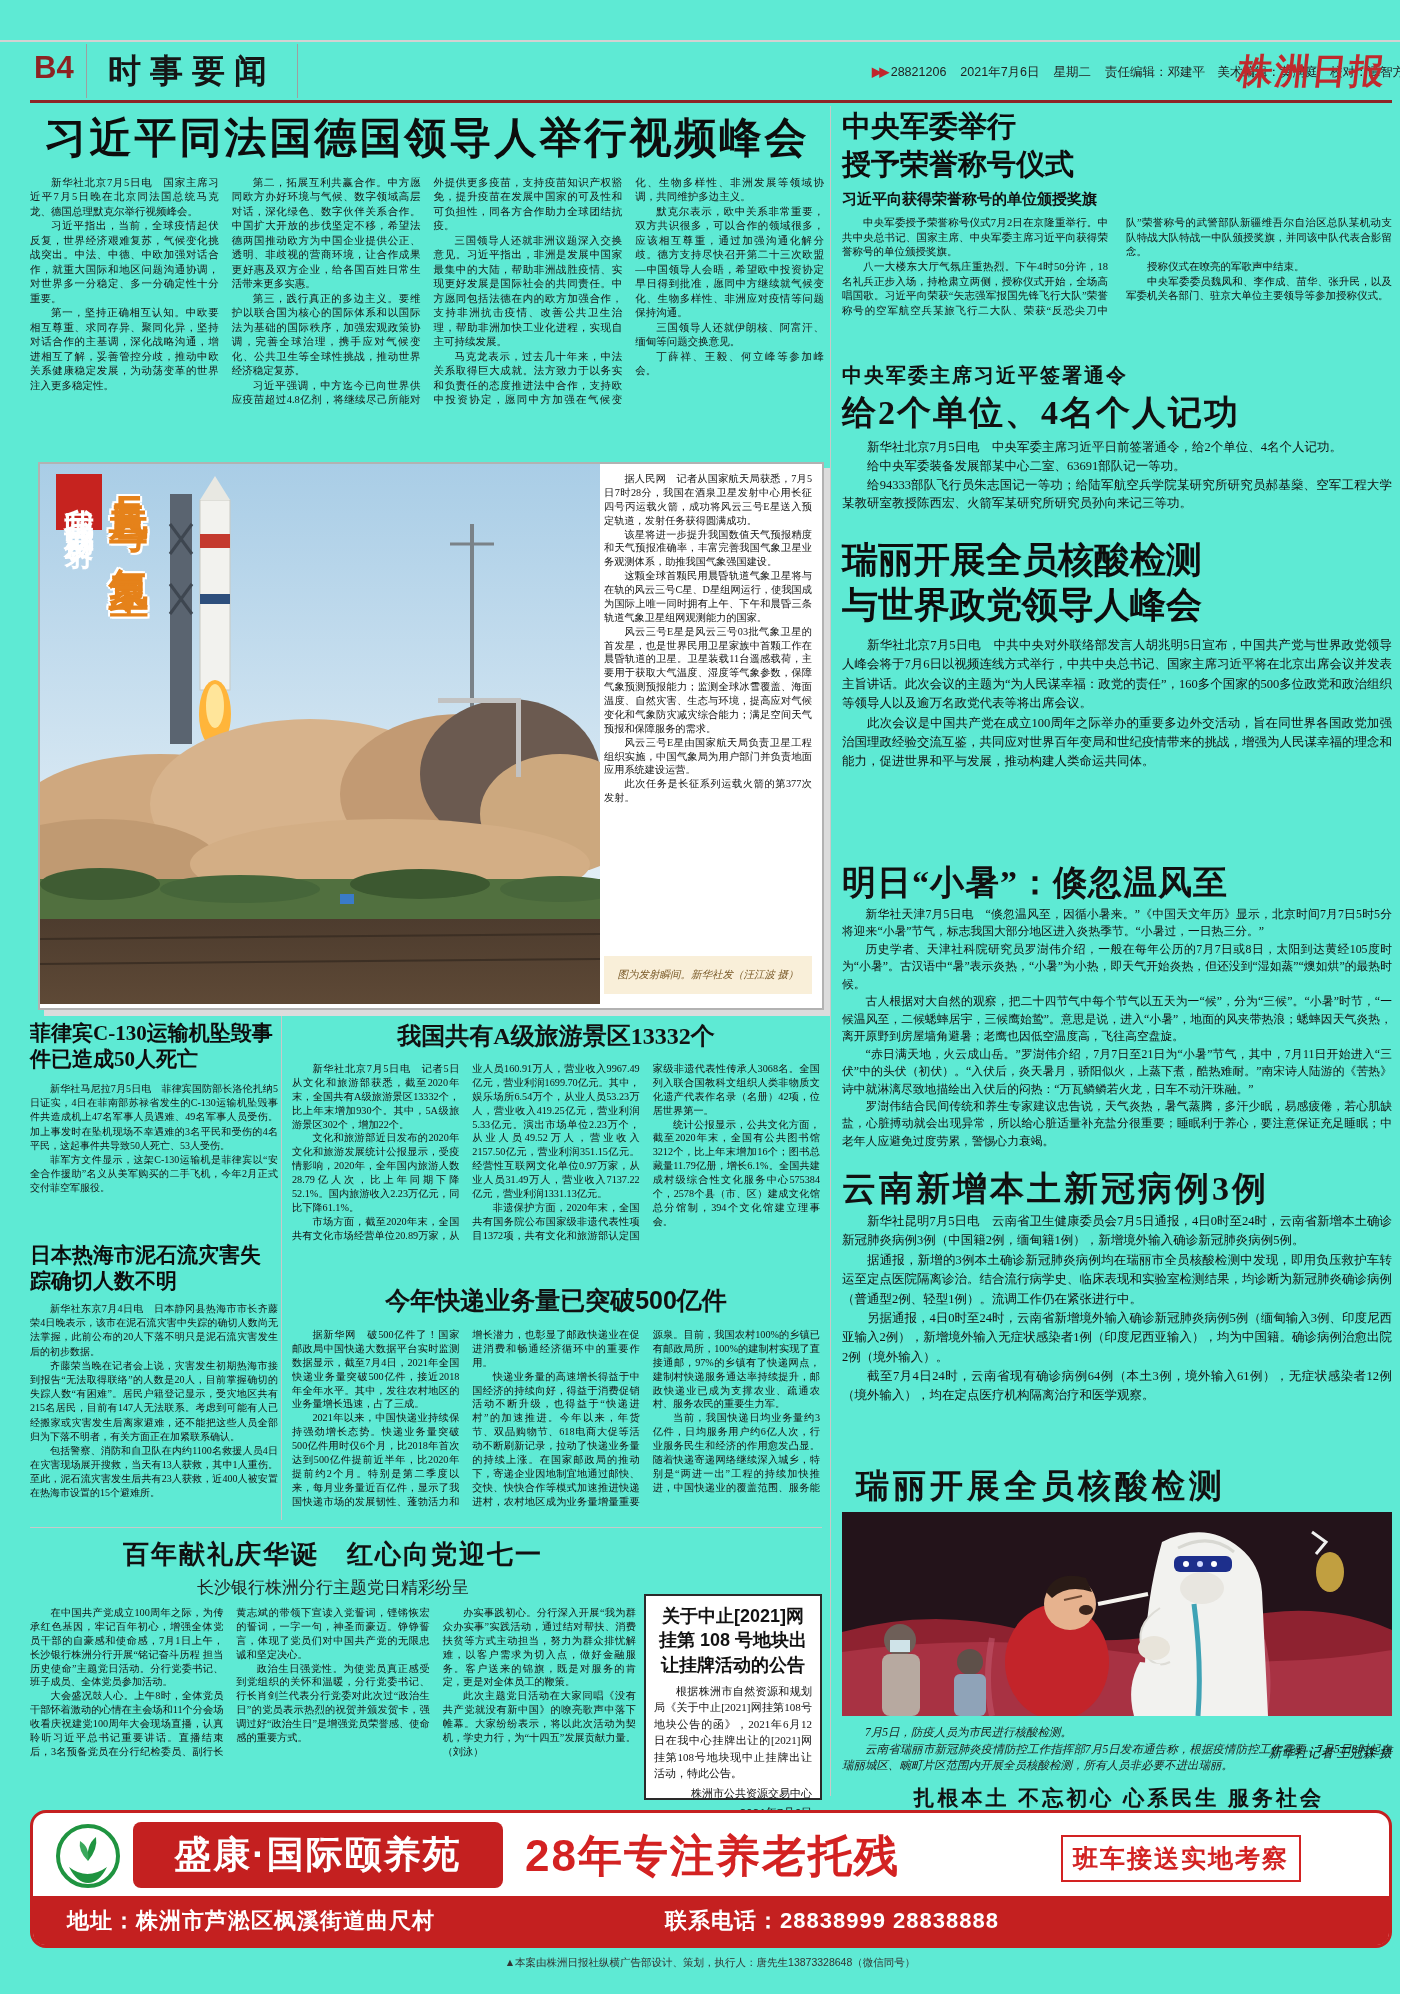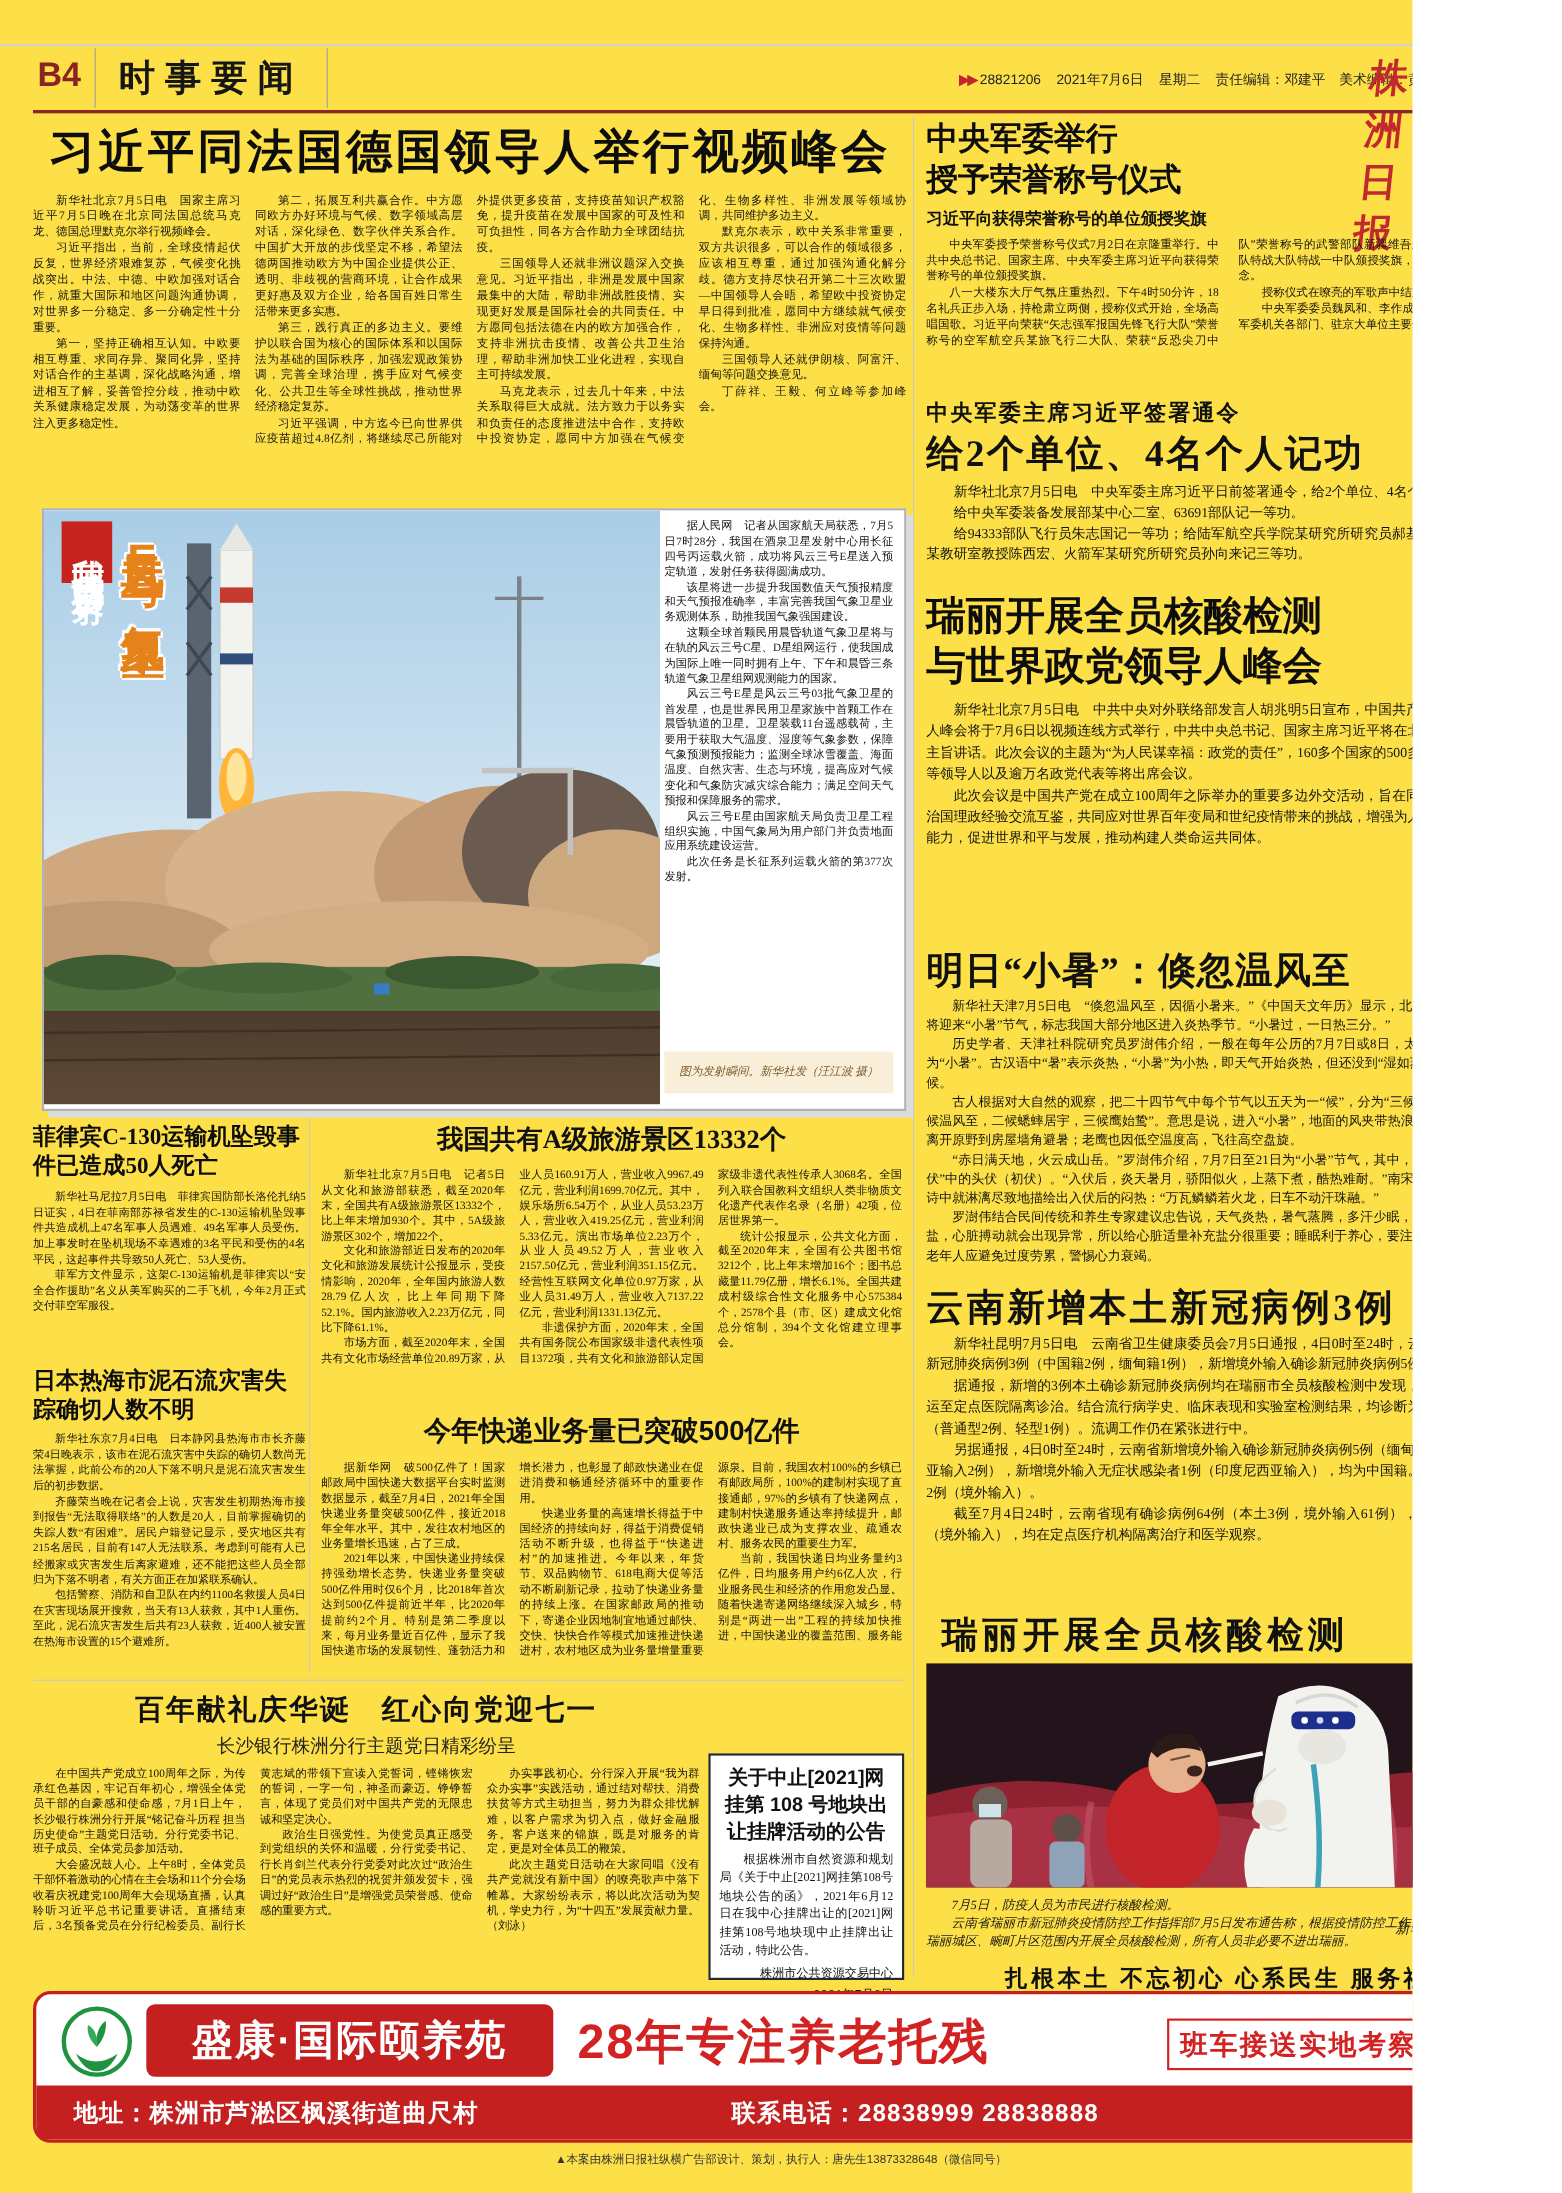--- a/index.html
+++ b/index.html
@@ -1,16 +1,16 @@
 <!DOCTYPE html>
 <html><head>
 <meta charset="utf-8">
 <style>
   html,body{margin:0;padding:0;background:#ffffff;}
-  .page{position:relative;width:1284px;height:1994px;background:#fde047;overflow:hidden;
+  .page{position:relative;width:1400px;height:1994px;background:#5eead4;overflow:hidden;
         font-family:"Liberation Serif",serif;color:#111;}
   .abs{position:absolute;}
   .sans{font-family:"Liberation Sans",sans-serif;}
   .serif{font-family:"Liberation Serif",serif;}
   .jt{text-align:justify;}
   .para{margin:0;text-indent:2em;}
   .body-sm{font-size:10.5px;line-height:1.38;color:#141414;}
   .cols-4{column-count:4;column-gap:13px;height:100%;overflow:hidden;}
   .cols-3{column-count:3;column-gap:13px;height:100%;overflow:hidden;}
   .cols-2{column-count:2;column-gap:18px;height:100%;overflow:hidden;}

